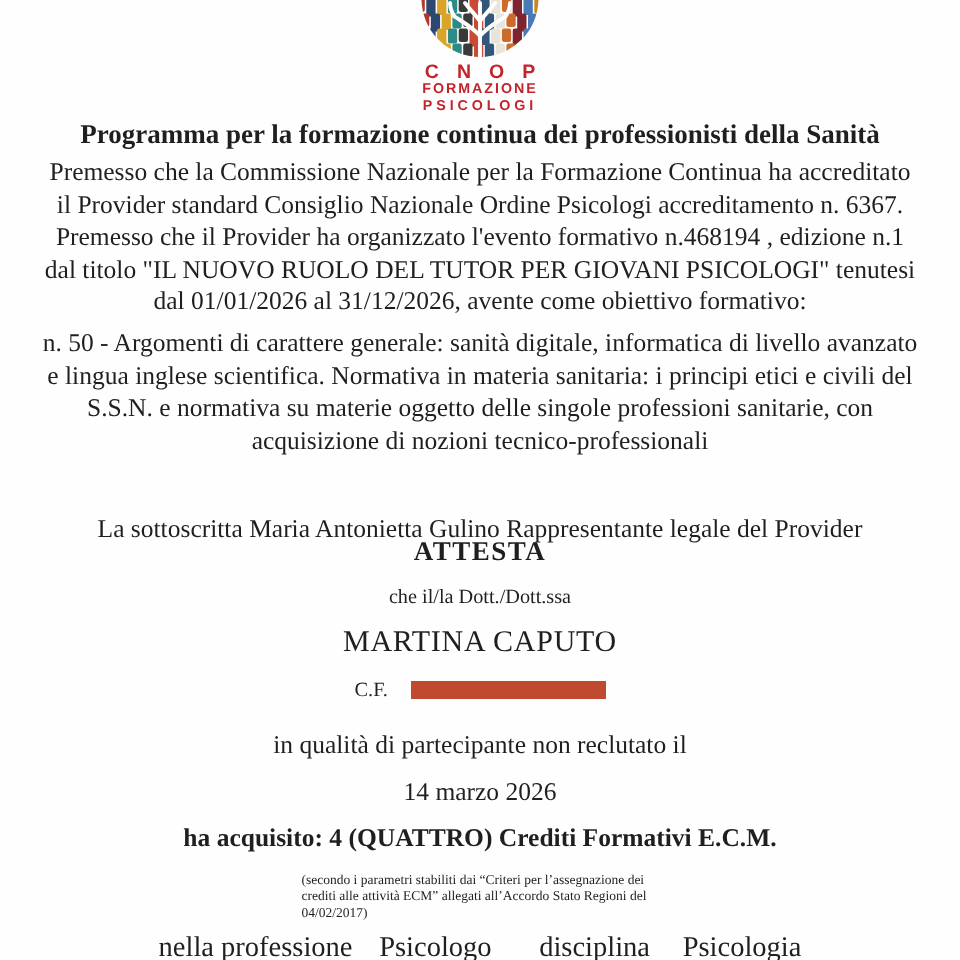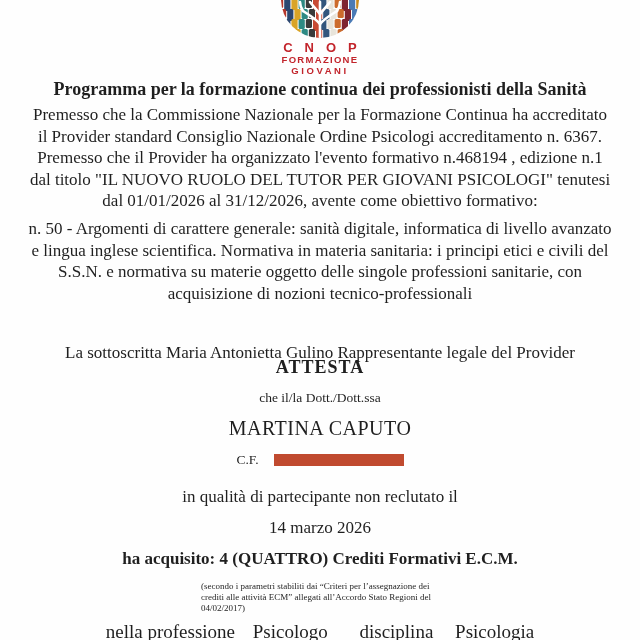--- a/index.html
+++ b/index.html
@@ -119,21 +119,21 @@
           <path d="M40 24 C45 18 51 15 57 11"></path>
           <path d="M40 14 C36 9 33 6 30 2"></path>
           <path d="M40 14 C44 9 47 6 50 2"></path>
           <path d="M23 11 C21 8 20 5 20 2"></path>
           <path d="M57 11 C59 8 60 5 60 2"></path>
         </g>
       </g>
     </svg>
     <div class="logo-cnop">CNOP</div>
     <div class="logo-sub l1">FORMAZIONE</div>
-    <div class="logo-sub l2">GIOVANI</div>
+    <div class="logo-sub l2">PSICOLOGI</div>
   </div>
 
   <div class="c doc-title line">Programma per la formazione continua dei professionisti della Sanità</div>
 
   <div class="c para1">
     <div class="line">Premesso che la Commissione Nazionale per la Formazione Continua ha accreditato</div>
     <div class="line">il Provider standard Consiglio Nazionale Ordine Psicologi accreditamento n. 6367.</div>
     <div class="line">Premesso che il Provider ha organizzato l'evento formativo n.468194 , edizione n.1</div>
     <div class="line">dal titolo "IL NUOVO RUOLO DEL TUTOR PER GIOVANI PSICOLOGI" tenutesi</div>
     <div class="line">dal 01/01/2026 al 31/12/2026, avente come obiettivo formativo:</div>

